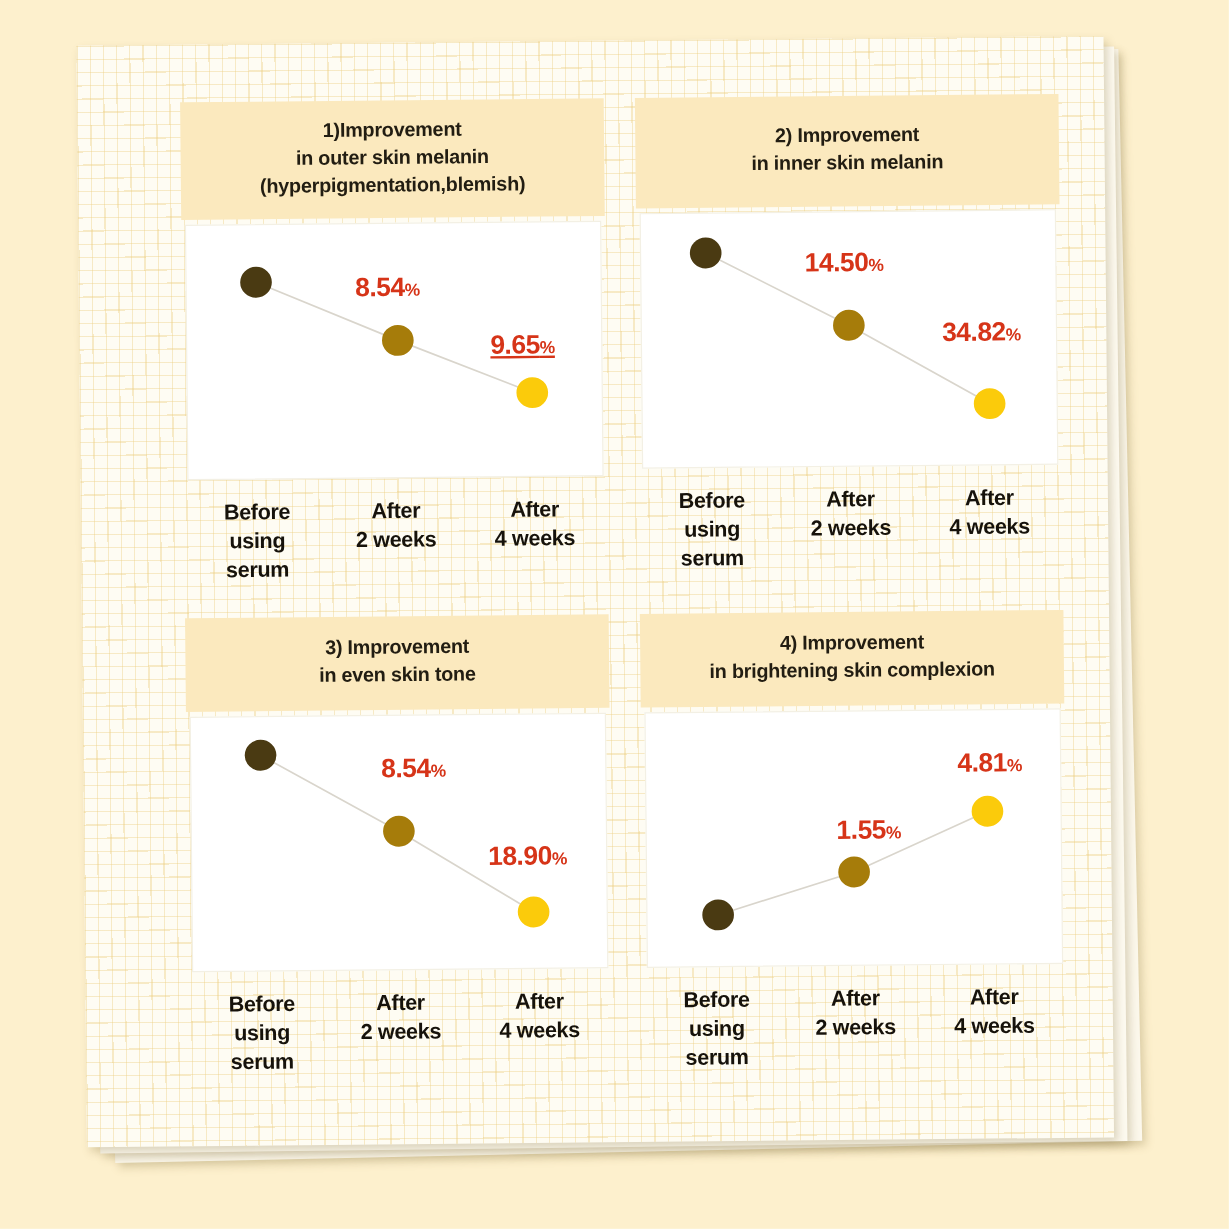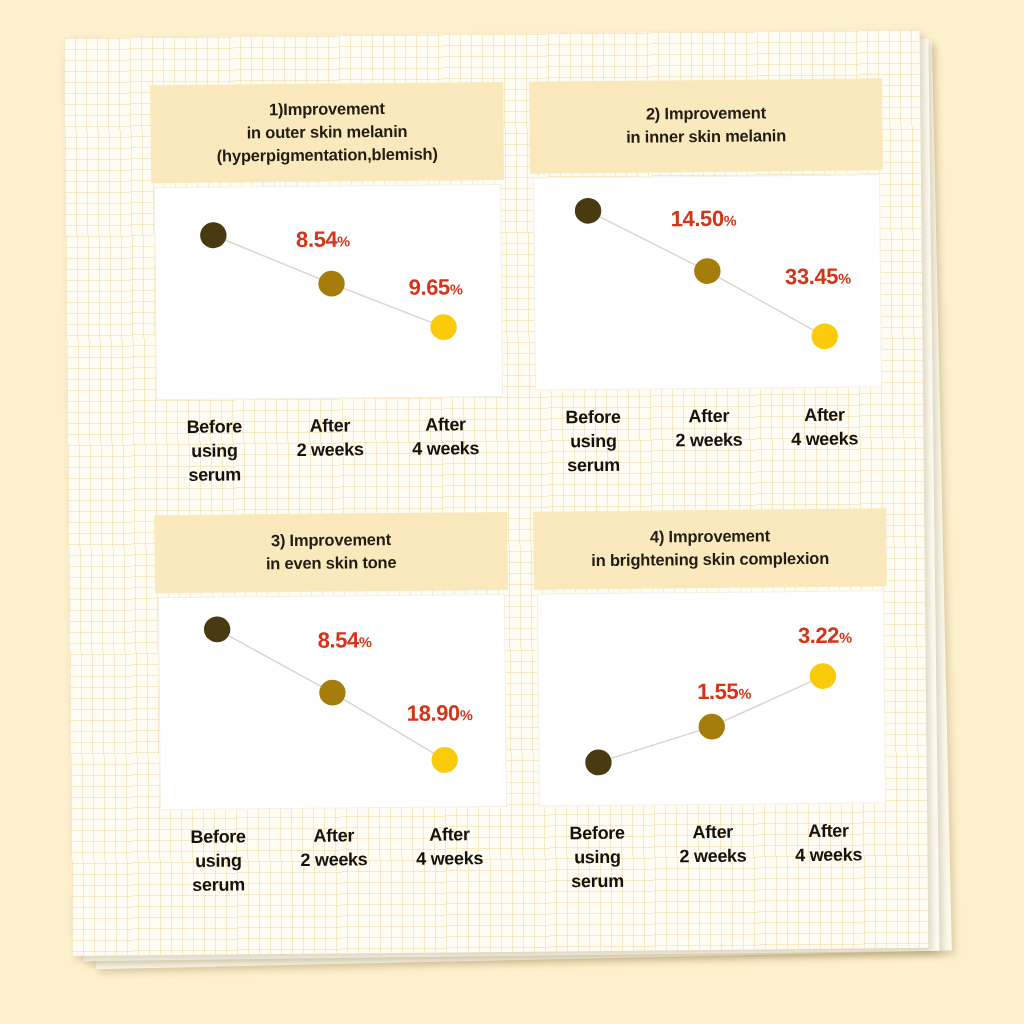--- a/index.html
+++ b/index.html
@@ -154,21 +154,21 @@
           </div>
         </div>
         <div class="chart-box">
           <svg class="chart-svg" viewBox="0 0 340 213" preserveAspectRatio="none">
             <polyline points="57,48 173,98 283,143" fill="none" stroke="#d9d5cc" stroke-width="1.4"></polyline>
             <circle cx="57" cy="48" r="13" fill="#4a3a12"></circle>
             <circle cx="173" cy="98" r="13" fill="#a67c0a"></circle>
             <circle cx="283" cy="143" r="13" fill="#fbcb0b"></circle>
           </svg>
           <div class="pct-label" style="left:48.5%; top:25%;"><span>8.54</span><span class="unit">%</span></div>
-          <div class="pct-label" style="left:81%; top:48%;"><span>9.65</span><span class="unit">%</span></div>
+          <div class="pct-label" style="left:81%; top:48%;text-decoration:underline;"><span>9.65</span><span class="unit">%</span></div>
         </div>
         <div class="axis-row">
           <div class="axis-cell">
             <span>Before</span>
             <span>using</span>
             <span>serum</span>
           </div>
           <div class="axis-cell">
             <span>After</span>
             <span>2 weeks</span>
@@ -188,21 +188,21 @@
           </div>
         </div>
         <div class="chart-box">
           <svg class="chart-svg" viewBox="0 0 340 213" preserveAspectRatio="none">
             <polyline points="53,33 170,95 285,162" fill="none" stroke="#d9d5cc" stroke-width="1.4"></polyline>
             <circle cx="53" cy="33" r="13" fill="#4a3a12"></circle>
             <circle cx="170" cy="95" r="13" fill="#a67c0a"></circle>
             <circle cx="285" cy="162" r="13" fill="#fbcb0b"></circle>
           </svg>
           <div class="pct-label" style="left:49%; top:20%;"><span>14.50</span><span class="unit">%</span></div>
-          <div class="pct-label" style="left:82%; top:48%;"><span>33.45</span><span class="unit">%</span></div>
+          <div class="pct-label" style="left:82%; top:48%;"><span>34.82</span><span class="unit">%</span></div>
         </div>
         <div class="axis-row">
           <div class="axis-cell">
             <span>Before</span>
             <span>using</span>
             <span>serum</span>
           </div>
           <div class="axis-cell">
             <span>After</span>
             <span>2 weeks</span>
@@ -256,21 +256,21 @@
           </div>
         </div>
         <div class="chart-box">
           <svg class="chart-svg" viewBox="0 0 340 213" preserveAspectRatio="none">
             <polyline points="58,170 170,135 280,85" fill="none" stroke="#d9d5cc" stroke-width="1.4"></polyline>
             <circle cx="58" cy="170" r="13" fill="#4a3a12"></circle>
             <circle cx="170" cy="135" r="13" fill="#a67c0a"></circle>
             <circle cx="280" cy="85" r="13" fill="#fbcb0b"></circle>
           </svg>
           <div class="pct-label" style="left:49%; top:47%;margin-left:16px;"><span>1.55</span><span class="unit">%</span></div>
-          <div class="pct-label" style="left:83%; top:21%;"><span>3.22</span><span class="unit">%</span></div>
+          <div class="pct-label" style="left:83%; top:21%;"><span>4.81</span><span class="unit">%</span></div>
         </div>
         <div class="axis-row">
           <div class="axis-cell">
             <span>Before</span>
             <span>using</span>
             <span>serum</span>
           </div>
           <div class="axis-cell">
             <span>After</span>
             <span>2 weeks</span>

